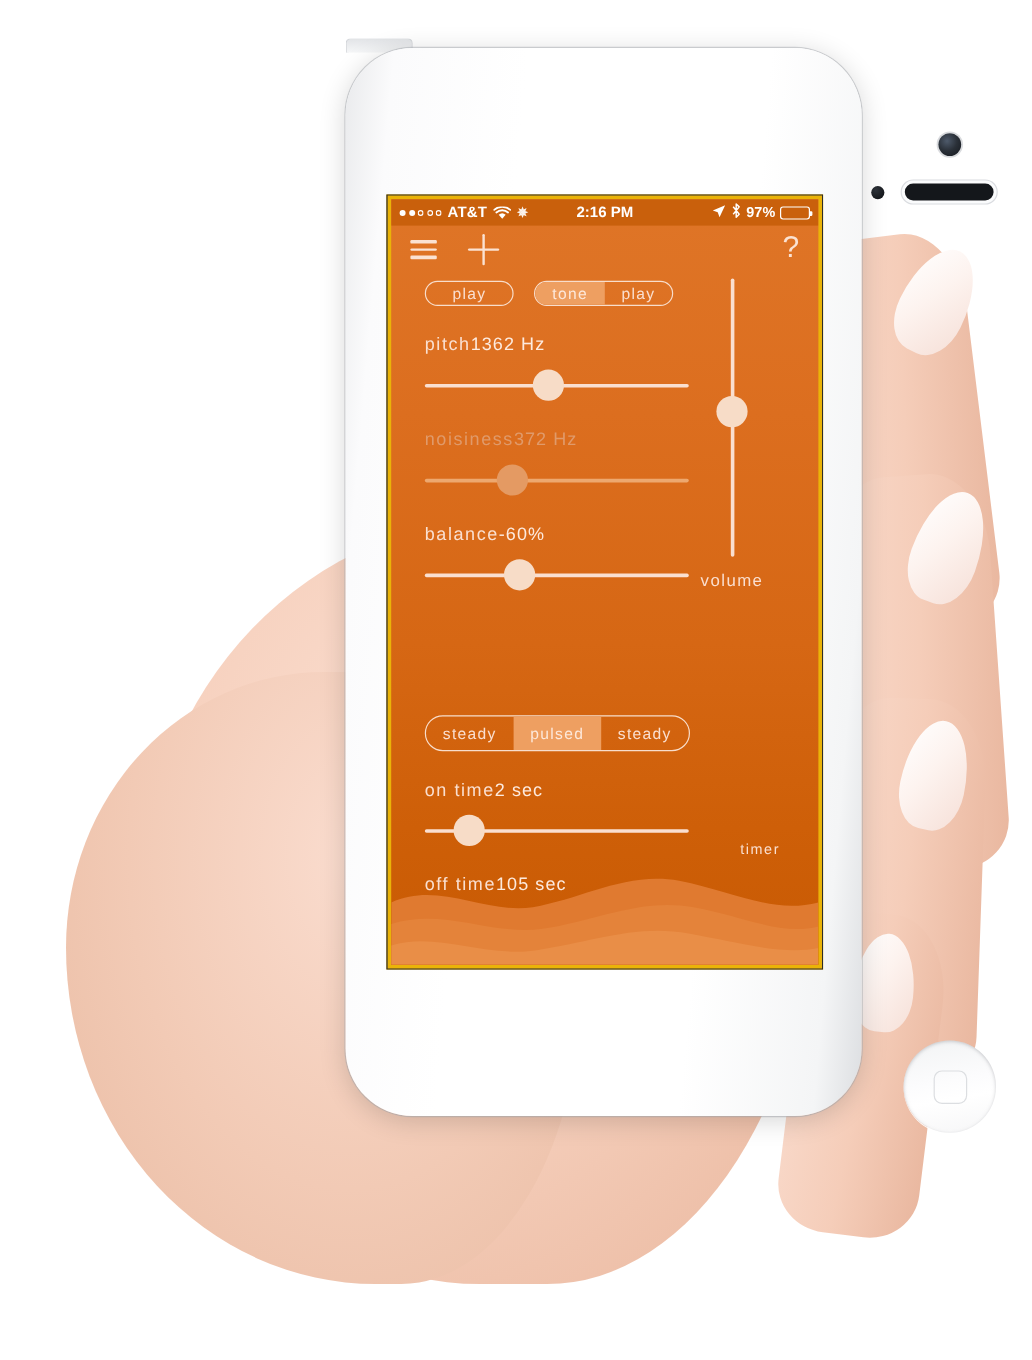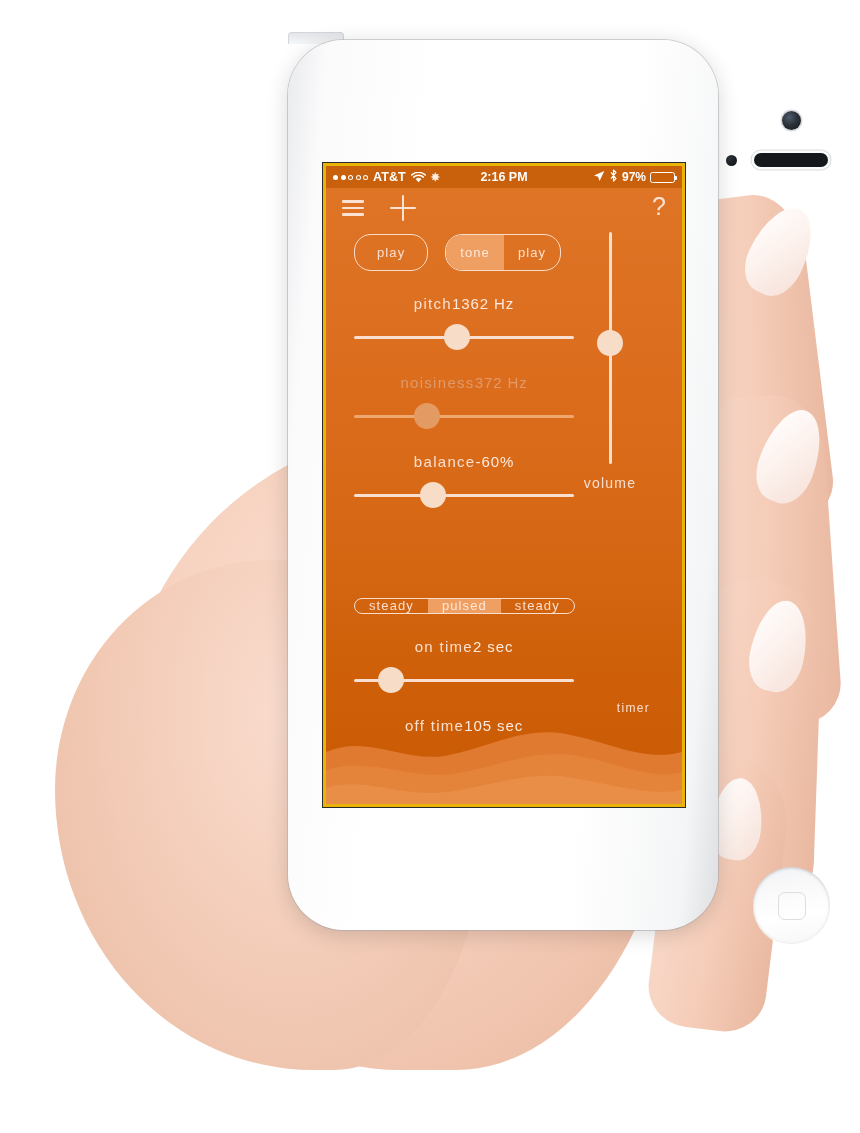--- a/index.html
+++ b/index.html
@@ -208,21 +208,21 @@
     width: 248px; padding-left: 28px;
   }
 
   .row-controls {
     display: flex; align-items: center; gap: 17px;
     margin-top: 6px;
   }
   .pill {
     border: 1.6px solid #f8ddcb;
     border-radius: 17px;
-    height: 37px;
+    height: 21px;
     display: inline-flex; align-items: center;
     overflow: hidden;
     cursor: pointer;
   }
   .pill.play { padding: 0 22px; }
   .pill-label {
     font-size: 13px; color: #fadfd0; letter-spacing: 1.1px;
     font-family: "Liberation Sans", sans-serif;
   }
   .seg { display: inline-flex; height: 100%; }
@@ -230,21 +230,21 @@
     display: inline-flex; align-items: center; justify-content: center;
     padding: 0 14px;
     font-size: 13px; color: #fadfd0; letter-spacing: 1.1px;
     cursor: pointer;
   }
   .seg-item.active { background: #ee9f61; color: #fde8da; }
 
   .slider-group { margin-top: 24px; }
   .slider-group.dim .s-label, .slider-group.dim .s-value { color: #e09a6a; }
   .slider-head {
-    display: flex; justify-content: center; align-items: baseline;
+    display: flex; justify-content: flex-start; align-items: baseline;
   }
   .s-label {
     font-size: 15px; color: #fadfd0; letter-spacing: 1.3px;
     font-family: "Liberation Sans", sans-serif;
   }
   .s-value {
     font-size: 15px; color: #fdeade; letter-spacing: .9px;
     font-family: "Liberation Sans", sans-serif;
   }
   .track-wrap { position: relative; height: 26px; margin-top: 12px; }
@@ -279,21 +279,21 @@
     cursor: pointer;
   }
   .vol-label {
     margin-top: 11px;
     font-size: 14px; color: #fadfd0; letter-spacing: 1.2px;
   }
 
   
   .timer-section { position: absolute; left: 0; top: 368px; width: 100%; }
   .timer-left { width: 248px; padding-left: 28px; }
-  .pill.modes { border-radius: 16px; height: 16px; justify-content: flex-end; }
+  .pill.modes { border-radius: 16px; height: 30px; justify-content: flex-end; }
   .timer-label {
     position: absolute; right: 32px; top: 105px;
     font-size: 12px; color: #fadfd0; letter-spacing: 1.3px;
   }
 
   
   .waves {
     position: absolute; left: 0; right: 0; bottom: 0; height: 86px;
     pointer-events: none;
   }

